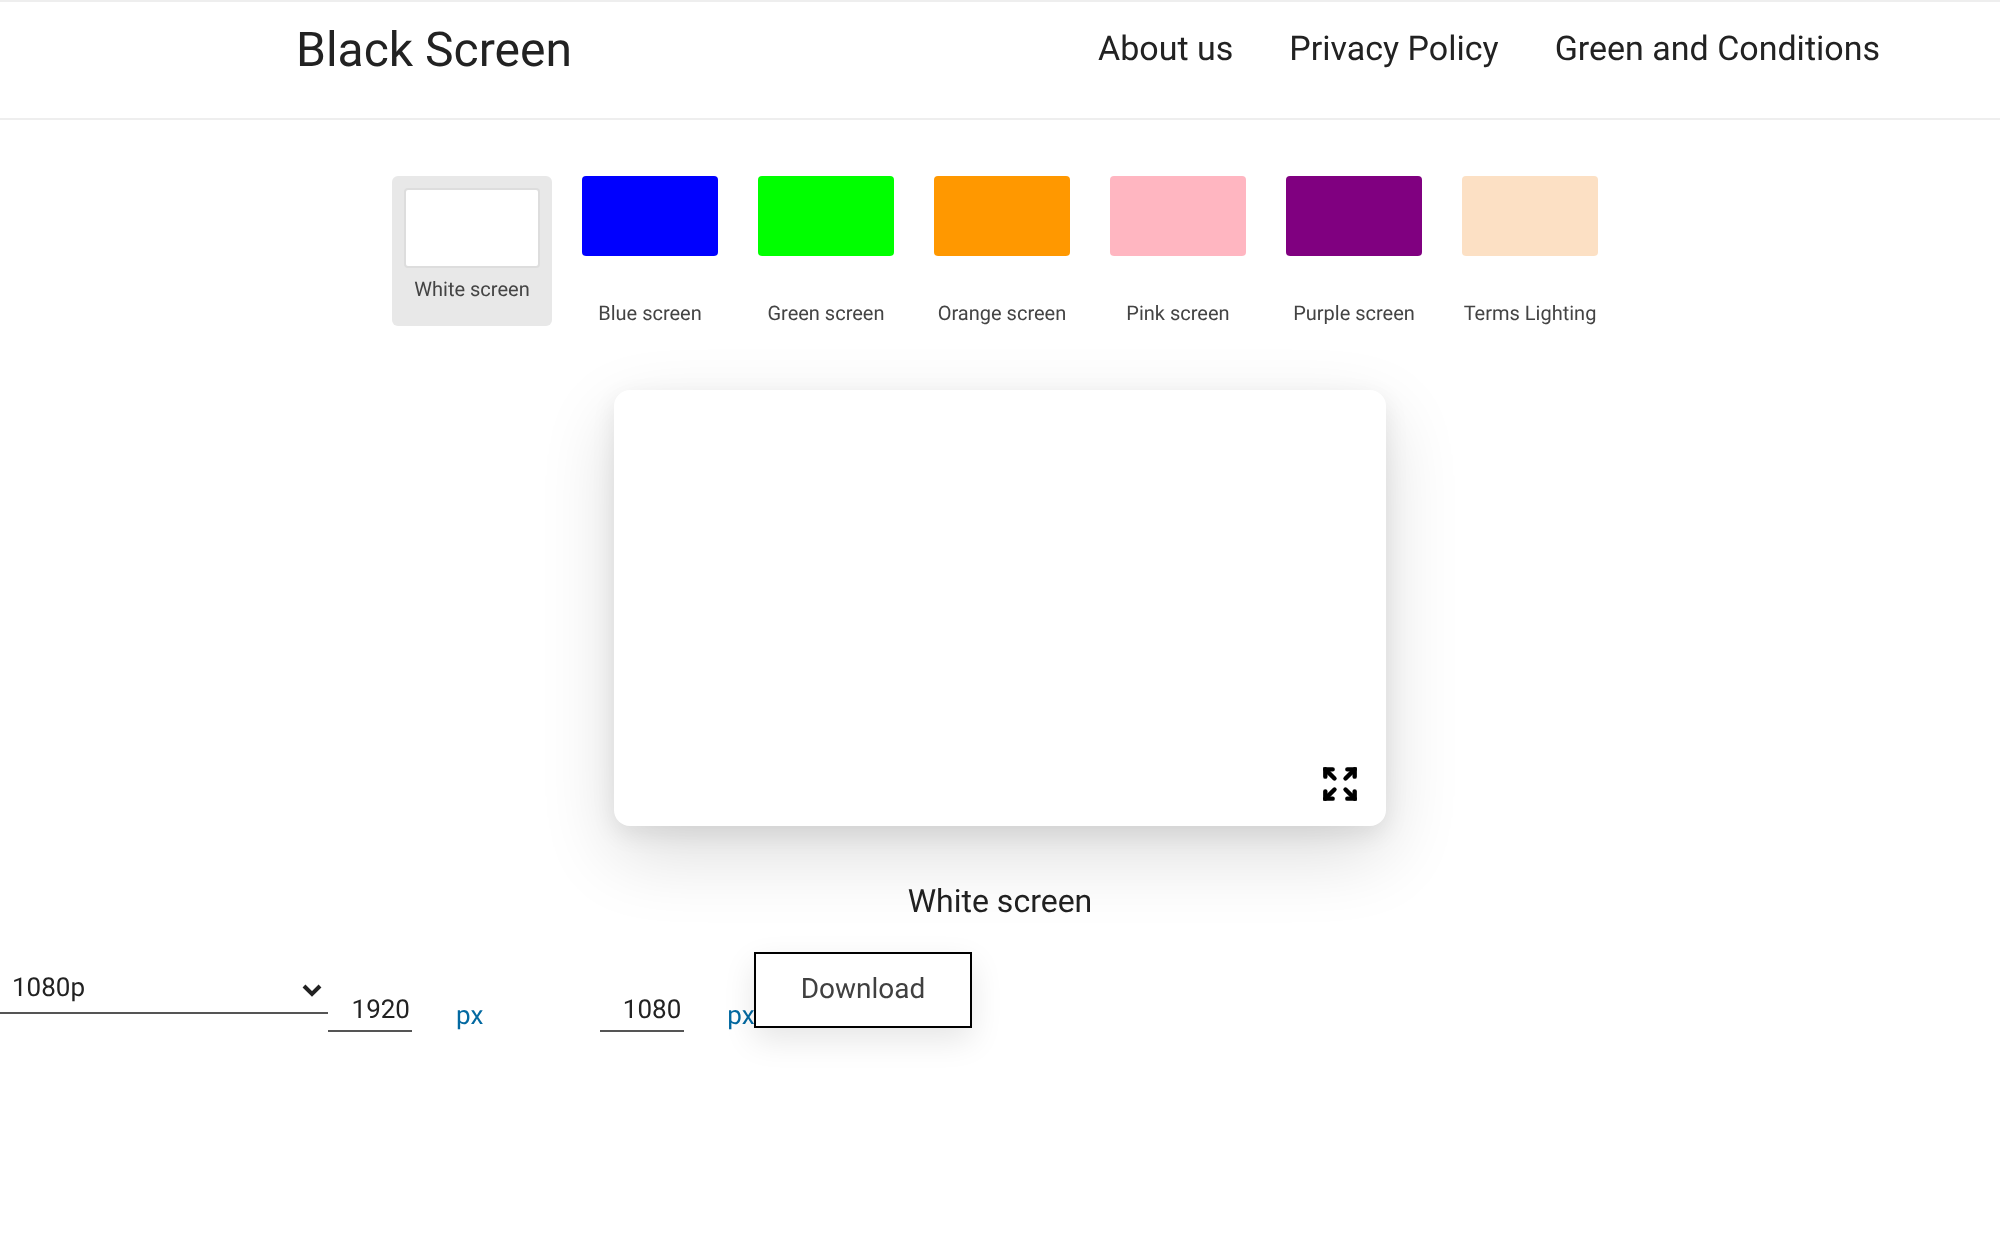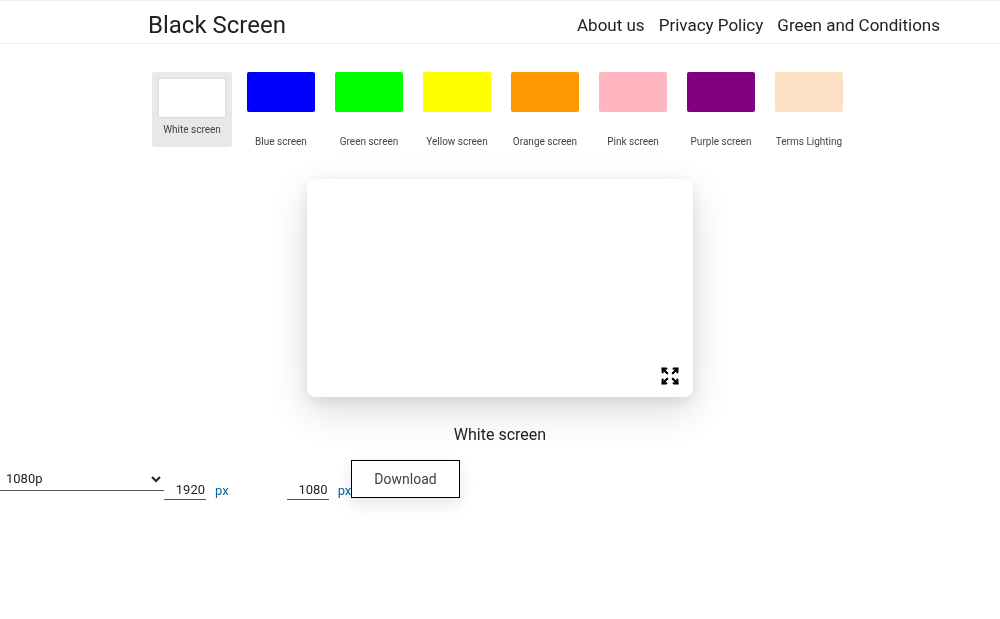--- a/index.html
+++ b/index.html
@@ -7,30 +7,30 @@
   font-family: -apple-system, BlinkMacSystemFont, "Segoe UI", Roboto, Arial, sans-serif;
   background: #fff;
   width: 1000px;
   height: 619px;
   overflow: hidden;
 }
 .header {
   display: flex;
   align-items: center;
   justify-content: space-between;
-  padding: 10px 60px 4px 148px;
+  padding: 10px 60px 20px 148px;
   border-top: 1px solid #eee;
   border-bottom: 1px solid #eee;
 }
 .logo {
   font-size: 24px;
   font-weight: 400;
   color: #222;
 }
-.nav { display: flex; gap: 14px; }
+.nav { display: flex; gap: 28px; }
 .nav a {
   color: #222;
   font-size: 17px;
   text-decoration: none;
 }
 .swatches {
   display: flex;
   justify-content: center;
   gap: 10px;
   margin-top: 28px;
@@ -106,21 +106,21 @@
   padding: 3px 2px;
   color: #222;
   font-family: inherit;
 }
 .dim-row {
   display: flex;
   gap: 58px;
   margin-top: 22px;
   align-items: baseline;
 }
-.dim-group { display: flex; align-items: center; gap: 9px; }
+.dim-group { display: flex; align-items: flex-end; gap: 22px; }
 .dim-input {
   width: 42px;
   border: none;
   border-bottom: 1px solid #555;
   text-align: right;
   font-size: 13px;
   padding: 2px 1px;
   font-family: inherit;
   color: #222;
 }
@@ -153,24 +153,20 @@
       <div class="swatch"></div>
       <div class="swatch-label">White screen</div>
     </div>
     <div class="swatch-item">
       <div class="swatch" style="background: rgb(0, 0, 255);"></div>
       <div class="swatch-label">Blue screen</div>
     </div>
     <div class="swatch-item">
       <div class="swatch" style="background: rgb(0, 255, 0);"></div>
       <div class="swatch-label">Green screen</div>
-    </div>
-    <div class="swatch-item">
-      <div class="swatch" style="background: rgb(255, 255, 0);"></div>
-      <div class="swatch-label">Yellow screen</div>
     </div>
     <div class="swatch-item">
       <div class="swatch" style="background: rgb(255, 152, 0);"></div>
       <div class="swatch-label">Orange screen</div>
     </div>
     <div class="swatch-item">
       <div class="swatch" style="background: rgb(255, 182, 193);"></div>
       <div class="swatch-label">Pink screen</div>
     </div>
     <div class="swatch-item">

